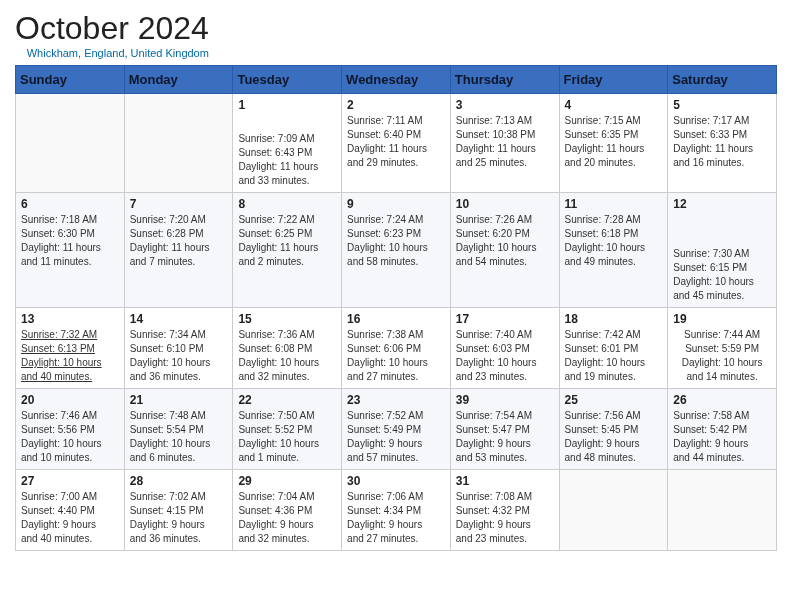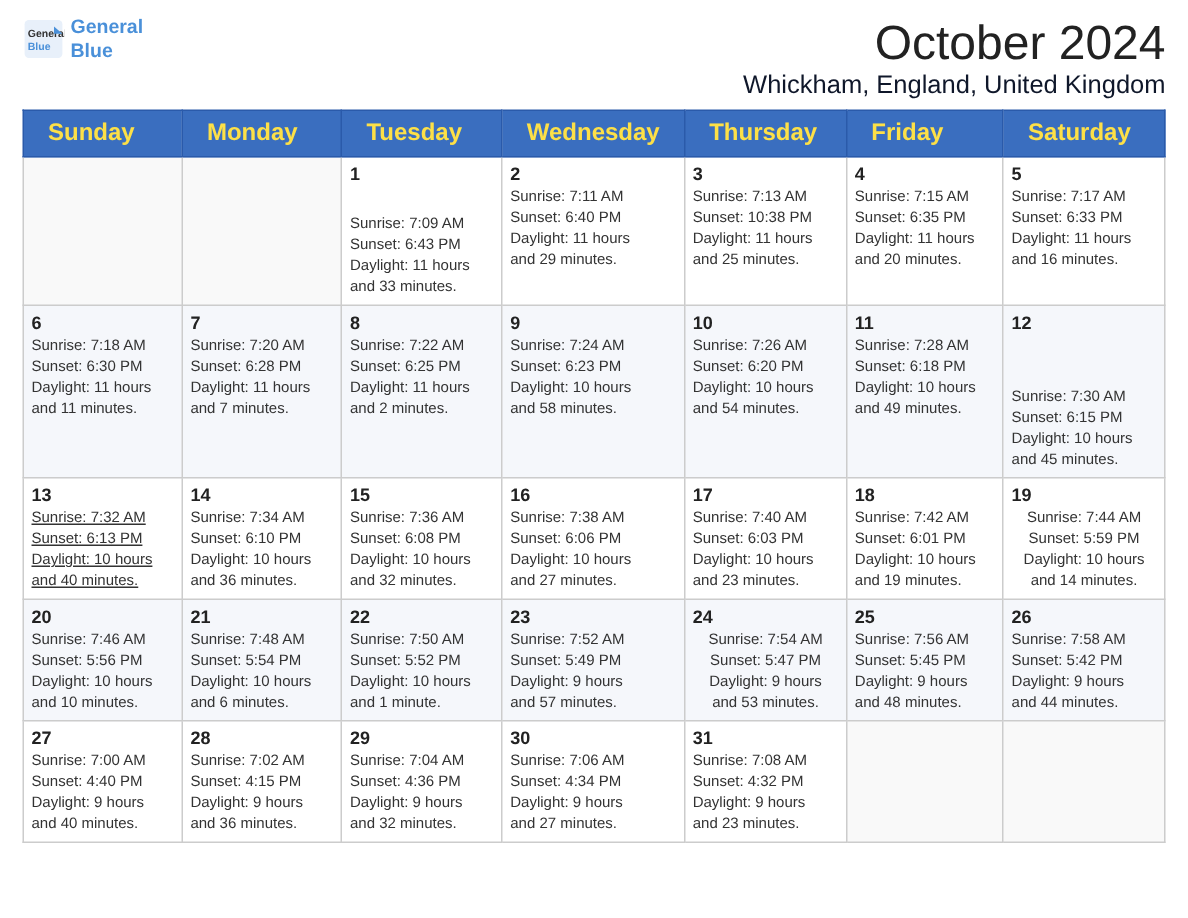--- a/index.html
+++ b/index.html
@@ -36,34 +36,34 @@
     }
     .title-area {
       text-align: right;
     }
     .month-title {
       font-size: 32px;
       font-weight: normal;
       color: #222;
     }
     .location-title {
-      font-size: 17px;
-      color: #0f172a;
+      font-size: 11px;
+      color: #0369a1;
     }
     table {
       width: 100%;
       border-collapse: collapse;
       font-size: 11px;
     }
     thead tr th {
       background: #3a6ebf;
-      color: #fde047;
-      padding: 6px 16px;
+      color: #0f172a;
+      padding: 6px 4px;
       text-align: left;
-      font-size: 16px;
+      font-size: 13px;
       font-weight: bold;
       border: 1px solid #2a5aaa;
     }
     tbody tr td {
       border: 1px solid #ccc;
       vertical-align: top;
       padding: 4px 5px;
       height: 80px;
       width: 14.28%;
       background: #fff;
@@ -84,34 +84,20 @@
       line-height: 1.4;
     }
     .empty-cell {
       background: #f9f9f9;
     }
   </style>
 </head>
 <body>
 
 <div class="header-area">
-  <div class="logo">
-    <svg class="logo-icon" viewBox="0 0 40 40">
-      <rect x="2" y="2" width="36" height="36" rx="4" fill="#e8f0fa"></rect>
-      <text x="5" y="18" font-size="10" font-weight="bold" fill="#333">General</text>
-      <text x="5" y="30" font-size="10" font-weight="bold" fill="#4a90d9">Blue</text>
-      <polygon points="30,8 38,15 30,15" fill="#4a90d9"></polygon>
-    </svg>
-    <div>
-      <div class="logo-text">
-        <span>General</span><br>
-        <span style="color:#4a90d9">Blue</span>
-      </div>
-    </div>
-  </div>
   <div class="title-area">
     <div class="month-title">October 2024</div>
     <div class="location-title">Whickham, England, United Kingdom</div>
   </div>
 </div>
 
 <table>
   <thead>
     <tr id="weekday-header">
     <th>Sunday</th>
@@ -288,22 +274,22 @@
 and 1 minute.</div>
         </td>
         <td>
           <span class="day-number">23</span>
           <div class="day-info" style="white-space: pre-line;">Sunrise: 7:52 AM
 Sunset: 5:49 PM
 Daylight: 9 hours
 and 57 minutes.</div>
         </td>
         <td>
-          <span class="day-number">24</span>
-          <div class="day-info" style="white-space: pre-line; text-align: center;">Sunrise: 7:54 AM
+          <span class="day-number">39</span>
+          <div class="day-info" style="white-space: pre-line;">Sunrise: 7:54 AM
 Sunset: 5:47 PM
 Daylight: 9 hours
 and 53 minutes.</div>
         </td>
         <td>
           <span class="day-number">25</span>
           <div class="day-info" style="white-space: pre-line;">Sunrise: 7:56 AM
 Sunset: 5:45 PM
 Daylight: 9 hours
 and 48 minutes.</div>

